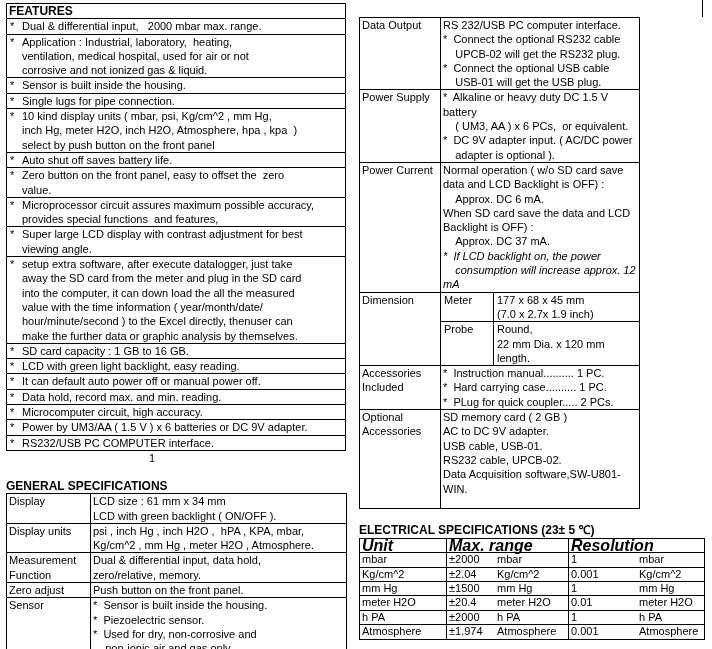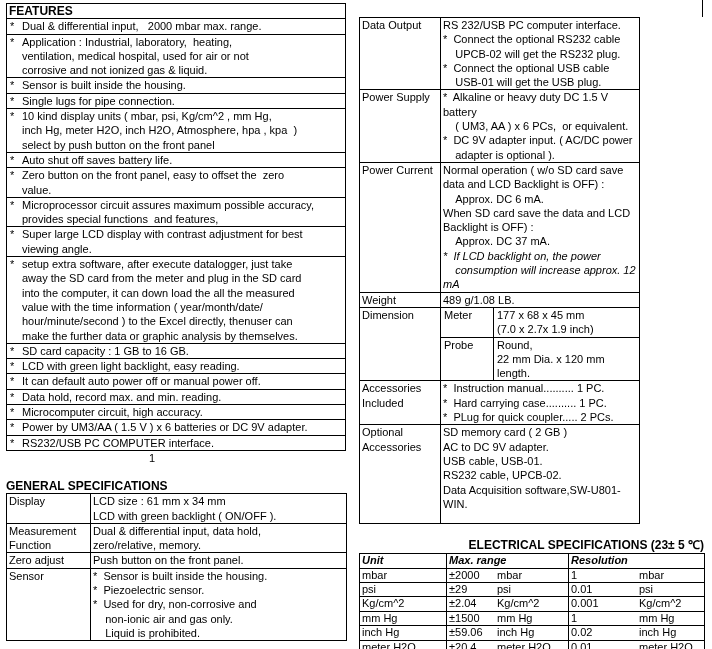--- a/index.html
+++ b/index.html
@@ -38,26 +38,26 @@
   .rspec { width: 281px; }
   .rspec td.lbl { width: 81px; white-space: pre-wrap; }
   .italic { font-style: italic; }
   .dimcell { padding: 0 !important; }
   .dimgrid { display: grid; grid-template-columns: 53px 1fr; }
   .dimgrid > div { padding: 0 3px; white-space: pre-wrap; }
   .dimgrid .dl { border-right: 1px solid #000; }
   .dimgrid .bb { border-bottom: 1px solid #000; }
   .pad-bottom { padding-bottom: 12px !important; }
 
-  .elec-title { margin-bottom: 1px; text-align: right; }
+  .elec-title { margin-bottom: 1px; }
   .elec { width: 345px; line-height: 13.4px; }
   .elec td.ecol1 { width: 87px; }
   .elec td.ecol2 { width: 122px; }
   .elec td.ecol3 { width: 136px; }
-  .elec thead td { font-weight: bold; font-style: italic; font-size: 11px; }
+  .elec thead td { font-weight: bold; font-style: italic; font-size: 16px; }
   .eflex { display: flex; }
   .eval  { flex: 0 0 48px; width: 48px; }
   .eval2 { flex: 0 0 68px; width: 68px; }
 </style>
 </head>
 <body>
 
 <div class="page">
 
   <div class="vstub"></div>
@@ -246,20 +246,25 @@
     <table class="tbl gspec">
       <tbody>
 
 
           <tr>
             <td class="lbl pre">Display</td>
             <td class="val pre">LCD size : 61 mm x 34 mm
 LCD with green backlight ( ON/OFF ).</td>
           </tr>
 
+          <tr>
+            <td class="lbl pre">Display units</td>
+            <td class="val pre">psi , inch Hg , inch H2O ,  hPA , KPA, mbar,
+Kg/cm^2 , mm Hg , meter H2O , Atmosphere.</td>
+          </tr>
 
           <tr>
             <td class="lbl pre">Measurement
 Function</td>
             <td class="val pre">Dual &amp; differential input, data hold,
 zero/relative, memory.</td>
           </tr>
 
           <tr>
             <td class="lbl pre">Zero adjust</td>
@@ -305,24 +310,20 @@
 data and LCD Backlight is OFF) :
     Approx. DC 6 mA.
 When SD card save the data and LCD
 Backlight is OFF) :
     Approx. DC 37 mA.</div>
             <div class="pre italic">*  If LCD backlight on, the power
     consumption will increase approx. 12 mA</div>
           </td>
         </tr>
         <tr>
-          <td class="lbl">Weight</td>
-          <td class="pre">489 g/1.08 LB.</td>
-        </tr>
-        <tr>
           <td class="lbl">Dimension</td>
           <td class="dimcell">
             <div class="dimgrid">
               <div class="dl bb">Meter</div>
               <div class="bb">177 x 68 x 45 mm
 (7.0 x 2.7x 1.9 inch)</div>
               <div class="dl">Probe</div>
               <div>Round,
 22 mm Dia. x 120 mm length.</div>
             </div>
@@ -368,35 +369,20 @@
               </div>
             </td>
             <td class="ecol3">
               <div class="eflex">
                 <span class="eval2">1</span>
                 <span>mbar</span>
               </div>
             </td>
           </tr>
 
-          <tr>
-            <td class="ecol1">psi</td>
-            <td class="ecol2">
-              <div class="eflex">
-                <span class="eval">±29</span>
-                <span>psi</span>
-              </div>
-            </td>
-            <td class="ecol3">
-              <div class="eflex">
-                <span class="eval2">0.01</span>
-                <span>psi</span>
-              </div>
-            </td>
-          </tr>
 
           <tr>
             <td class="ecol1">Kg/cm^2</td>
             <td class="ecol2">
               <div class="eflex">
                 <span class="eval">±2.04</span>
                 <span>Kg/cm^2</span>
               </div>
             </td>
             <td class="ecol3">
@@ -416,35 +402,20 @@
               </div>
             </td>
             <td class="ecol3">
               <div class="eflex">
                 <span class="eval2">1</span>
                 <span>mm Hg</span>
               </div>
             </td>
           </tr>
 
-          <tr>
-            <td class="ecol1">inch Hg</td>
-            <td class="ecol2">
-              <div class="eflex">
-                <span class="eval">±59.06</span>
-                <span>inch Hg</span>
-              </div>
-            </td>
-            <td class="ecol3">
-              <div class="eflex">
-                <span class="eval2">0.02</span>
-                <span>inch Hg</span>
-              </div>
-            </td>
-          </tr>
 
           <tr>
             <td class="ecol1">meter H2O</td>
             <td class="ecol2">
               <div class="eflex">
                 <span class="eval">±20.4</span>
                 <span>meter H2O</span>
               </div>
             </td>
             <td class="ecol3">
@@ -465,35 +436,20 @@
             </td>
             <td class="ecol3">
               <div class="eflex">
                 <span class="eval2">1</span>
                 <span>h PA</span>
               </div>
             </td>
           </tr>
 
 
-          <tr>
-            <td class="ecol1">inch H2O</td>
-            <td class="ecol2">
-              <div class="eflex">
-                <span class="eval">±802</span>
-                <span>inch H2O</span>
-              </div>
-            </td>
-            <td class="ecol3">
-              <div class="eflex">
-                <span class="eval2">0.5</span>
-                <span>inch H2O</span>
-              </div>
-            </td>
-          </tr>
 
           <tr>
             <td class="ecol1">Atmosphere</td>
             <td class="ecol2">
               <div class="eflex">
                 <span class="eval">±1.974</span>
                 <span>Atmosphere</span>
               </div>
             </td>
             <td class="ecol3">

